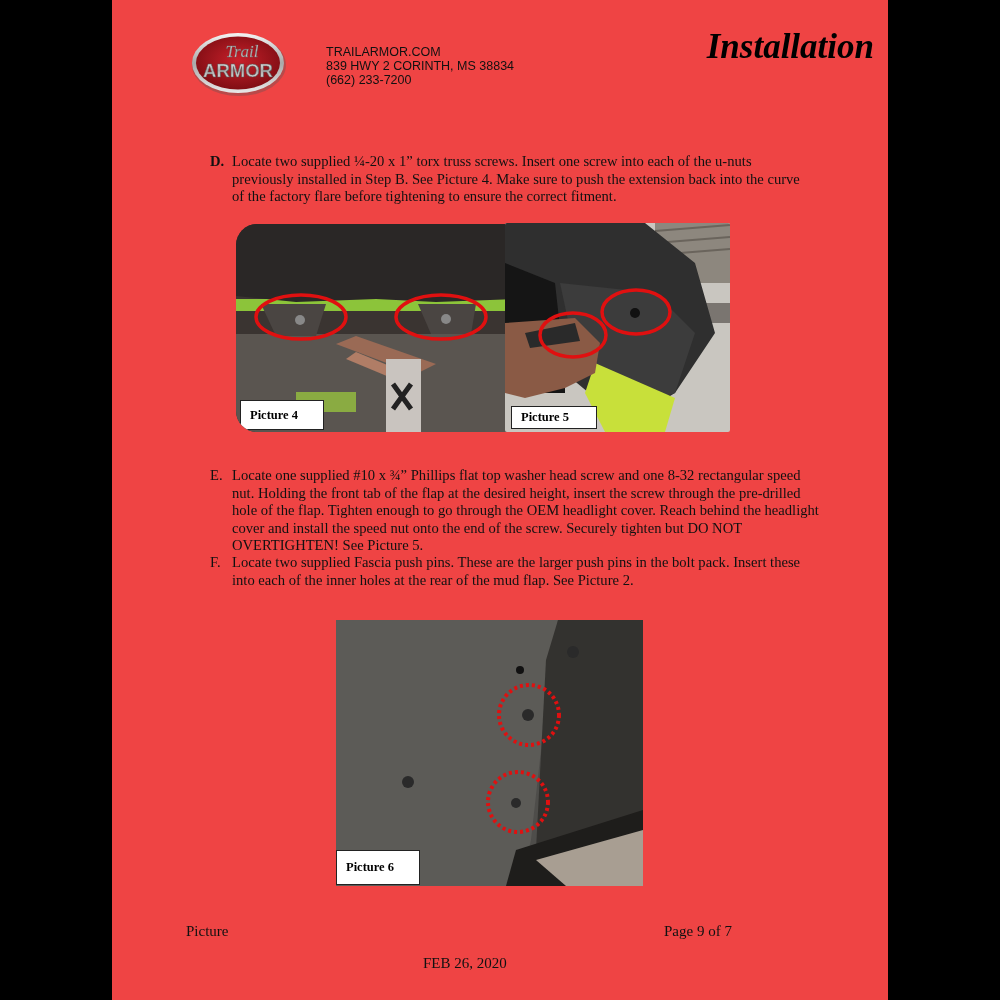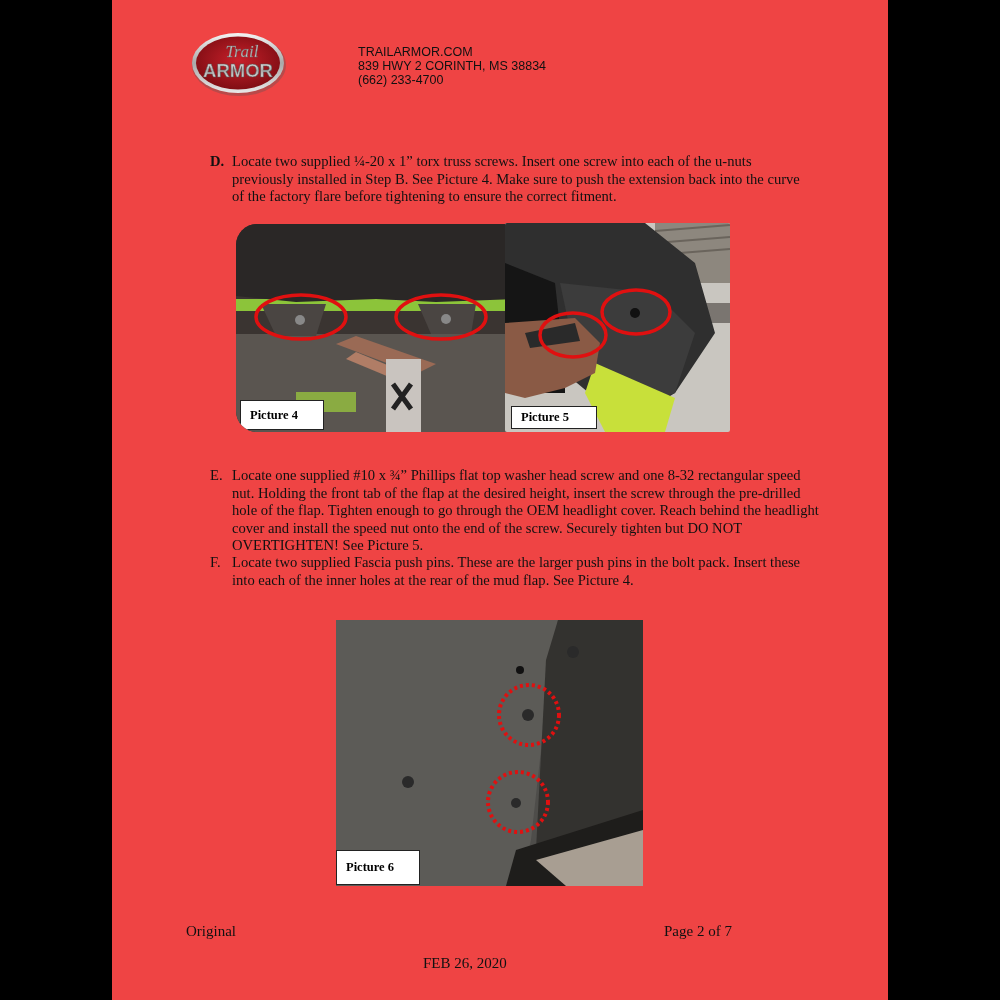--- a/index.html
+++ b/index.html
@@ -1,21 +1,21 @@
 <!DOCTYPE html>
 <html><head>
 <meta charset="utf-8">
 <style>
   html,body{margin:0;padding:0;}
   body{width:1000px;height:1000px;background:#000;position:relative;overflow:hidden;font-family:"Liberation Serif",serif;}
   .page{position:absolute;left:112px;top:0;width:776px;height:1000px;background:#ef4444;}
   .abs{position:absolute;}
   
   .logo{left:78px;top:30px;width:98px;height:68px;}
-  .contact{left:214px;top:45px;font-family:"Liberation Sans",sans-serif;font-size:12.5px;line-height:14px;color:#111;margin-left:32px;}
+  .contact{left:214px;top:45px;font-family:"Liberation Sans",sans-serif;font-size:12.5px;line-height:14px;color:#111;}
   .title{right:14px;top:26px;text-align:right;font-family:"Liberation Serif",serif;font-style:italic;font-weight:bold;font-size:35px;line-height:41px;color:#000;}
   .step{position:absolute;font-size:14.6px;line-height:17.5px;color:#111;}
   .step .letter{position:absolute;left:0;top:0;}
   .step .text{margin-left:22px;display:block;}
   .bold{font-weight:bold;}
   .photo{position:absolute;overflow:hidden;}
   .caption{position:absolute;background:#fff;border:1px solid #222;font-weight:bold;font-size:12.5px;font-family:"Liberation Serif",serif;padding-left:9px;box-sizing:border-box;display:flex;align-items:center;color:#000;}
   .footer{position:absolute;top:923px;font-size:15px;color:#111;}
 </style>
 </head>
@@ -38,24 +38,25 @@
     <ellipse cx="49" cy="35" rx="47" ry="31" fill="#555" opacity="0.35"></ellipse>
     <ellipse cx="48" cy="33" rx="46" ry="30" fill="url(#chrome)"></ellipse>
     <ellipse cx="48" cy="33" rx="42" ry="26.5" fill="url(#lg)"></ellipse>
     <text x="52" y="27" text-anchor="middle" font-family="Liberation Serif, serif" font-style="italic" font-size="17" fill="url(#chrome)" stroke="#666" stroke-width="0.3">Trail</text>
     <text x="48" y="47" text-anchor="middle" font-family="Liberation Sans, sans-serif" font-weight="bold" font-size="19" fill="url(#chrome)" stroke="#555" stroke-width="0.5" textLength="70" lengthAdjust="spacingAndGlyphs">ARMOR</text>
   </svg>
 
   <div class="abs contact">
     <div>TRAILARMOR.COM</div>
     <div>839 HWY 2 CORINTH, MS 38834</div>
-    <div>(662) 233-4700</div>
+    <div>(662) 233-7200</div>
   </div>
 
   <div class="abs title">
+    <div>Installation</div>
   </div>
 
   <div class="step" style="left:98px;top:153px;width:600px;">
     <span class="letter bold">D.</span>
     <span class="text">Locate two supplied ¼-20 x 1” torx truss screws. Insert one screw into each of the u-nuts previously installed in Step B. See Picture 4. Make sure to push the extension back into the curve of the factory flare before tightening to ensure the correct fitment.</span>
   </div>
 
   <div class="photo" style="left:124px;top:224px;width:316px;height:208px;border-radius:21px;">
     <svg width="280" height="208" viewBox="0 0 280 208">
       <rect width="280" height="208" fill="#3a3431"></rect>
@@ -96,38 +97,38 @@
     <div class="caption" style="left:6px;top:183px;width:86px;height:23px;">Picture 5</div>
   </div>
 
   <div class="step" style="left:98px;top:467px;width:610px;">
     <span class="letter">E.</span>
     <span class="text">Locate one supplied #10 x ¾” Phillips flat top washer head screw and one 8-32 rectangular speed nut. Holding the front tab of the flap at the desired height, insert the screw through the pre-drilled hole of the flap. Tighten enough to go through the OEM headlight cover. Reach behind the headlight cover and install the speed nut onto the end of the screw. Securely tighten but DO NOT OVERTIGHTEN! See Picture 5.</span>
   </div>
 
   <div class="step" style="left:98px;top:554px;width:600px;">
     <span class="letter">F.</span>
-    <span class="text">Locate two supplied Fascia push pins. These are the larger push pins in the bolt pack. Insert these into each of the inner holes at the rear of the mud flap. See Picture 4.</span>
+    <span class="text">Locate two supplied Fascia push pins. These are the larger push pins in the bolt pack. Insert these into each of the inner holes at the rear of the mud flap. See Picture 2.</span>
   </div>
 
   <div class="photo" style="left:224px;top:620px;width:307px;height:266px;">
     <svg width="307" height="266" viewBox="0 0 307 266">
       <rect width="307" height="266" fill="#4e4d4a"></rect>
       <path d="M0,0 L222,0 L215,40 L195,220 L185,266 L0,266Z" fill="#5c5b57"></path>
       <path d="M222,0 L307,0 L307,200 L200,230 L210,40Z" fill="#33322f"></path>
       <path d="M180,230 L307,190 L307,266 L170,266Z" fill="#1e1d1b"></path>
       <path d="M200,240 L307,210 L307,266 L230,266Z" fill="#a89e92"></path>
       <circle cx="184" cy="50" r="4" fill="#111"></circle>
       <circle cx="192" cy="95" r="6" fill="#2a2a2a"></circle>
       <circle cx="72" cy="162" r="6" fill="#2a2a2a"></circle>
       <circle cx="180" cy="183" r="5" fill="#2a2a2a"></circle>
       <circle cx="237" cy="32" r="6" fill="#2a2a2a"></circle>
       <circle cx="193" cy="95" r="30" fill="none" stroke="#e01010" stroke-width="4" stroke-dasharray="3,3"></circle>
       <circle cx="182" cy="182" r="30" fill="none" stroke="#e01010" stroke-width="4" stroke-dasharray="3,3"></circle>
     </svg>
     <div class="caption" style="left:0px;top:230px;width:84px;height:35px;text-align:right;">Picture 6</div>
   </div>
 
-  <div class="footer" style="left:74px;">Original</div>
+  <div class="footer" style="left:74px;">Picture</div>
   <div class="footer" style="left:311px;margin-top:32px;">FEB 26, 2020</div>
-  <div class="footer" style="left:552px;">Page 2 of 7</div>
+  <div class="footer" style="left:552px;">Page 9 of 7</div>
 
 </div>
 
 </body></html>

